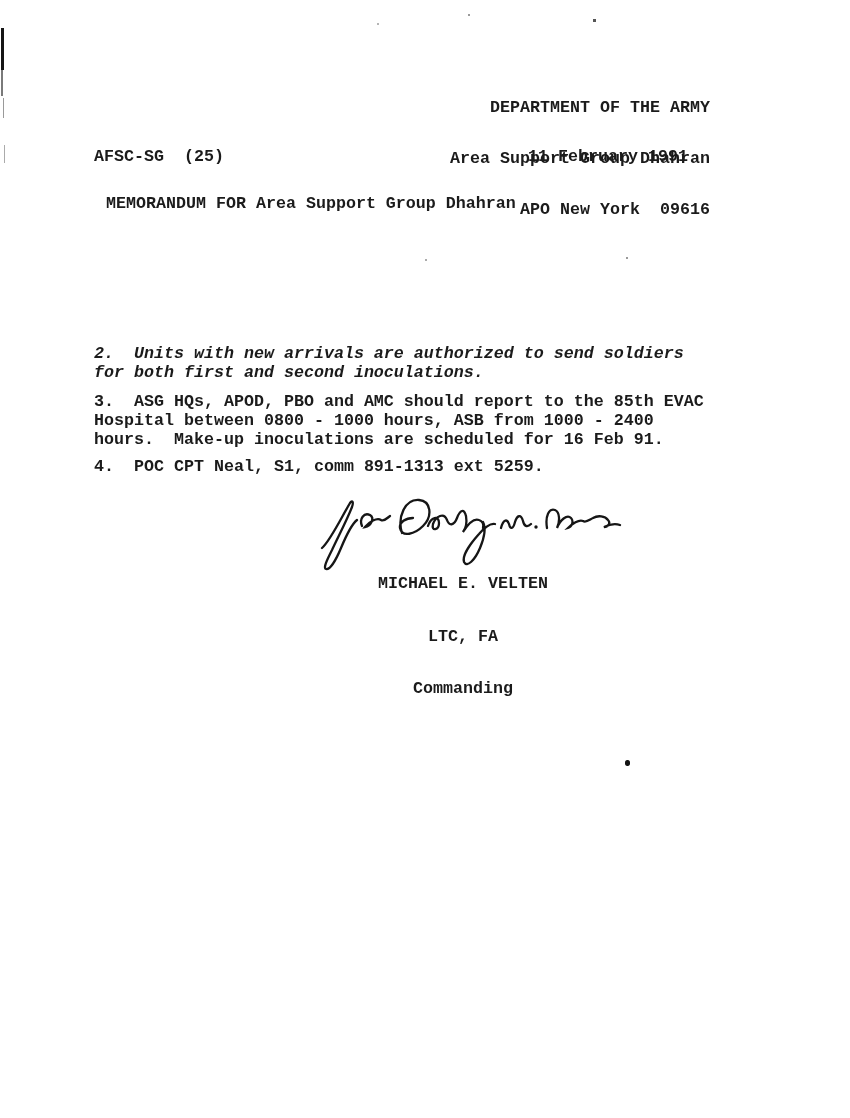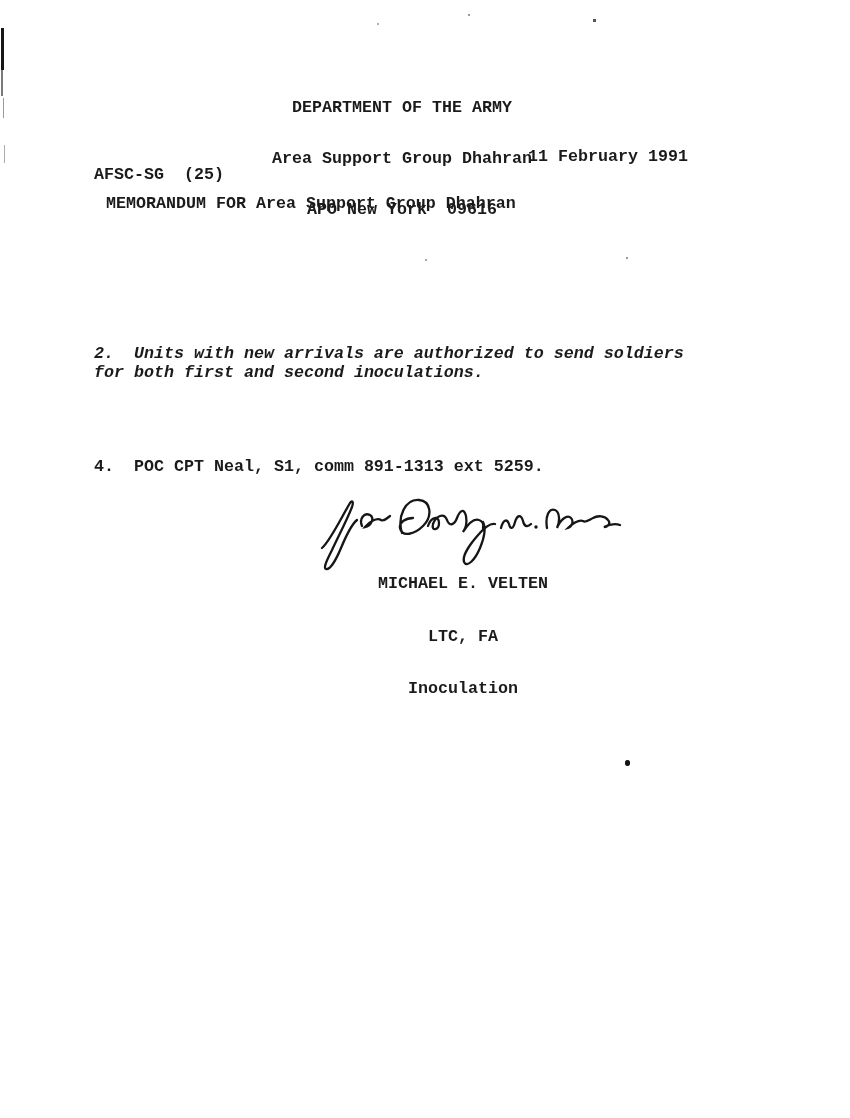--- a/index.html
+++ b/index.html
@@ -18,24 +18,24 @@
     position: absolute;
     font-size: 16.66px;
     line-height: 19px;
     white-space: pre;
     letter-spacing: 0;
   }
   .letterhead {
     left: 94px;
     top: 65px;
     width: 616px;
-    text-align: center;
+    text-align: right;
     line-height: 17px;
   }
-  .office-symbol { left: 94px;  top: 165px; }
+  .office-symbol { left: 94px;  top: 147px; }
   .date-line     { left: 528px; top: 147px; }
   .memo-for      { left: 106px;  top: 194px; }
   .subject       { left: 94px;  top: 225px; }
   .para-1        { left: 94px;  top: 275px; }
   .para-2        { left: 94px;  top: 344px; font-style: italic; }
   .para-3        { left: 94px;  top: 392px; }
   .para-4        { left: 94px;  top: 457px; }
   .sig-text      { left: 378px; top: 540px; line-height: 17.5px; text-align: center; }
   .sig-svg {
     position: absolute;
@@ -79,20 +79,23 @@
     <div>APO New York  09616</div>
   </div>
 
   <div class="txt office-symbol">AFSC-SG  (25)</div>
   <div class="txt date-line">11 February 1991</div>
 
   <div class="txt memo-for">MEMORANDUM FOR Area Support Group Dhahran</div>
 
   <div class="txt para-2">2.  Units with new arrivals are authorized to send soldiers
 for both first and second inoculations.</div>
+  <div class="txt para-3">3.  ASG HQs, APOD, PBO and AMC should report to the 85th EVAC
+Hospital between 0800 - 1000 hours, ASB from 1000 - 2400
+hours.  Make-up inoculations are scheduled for 16 Feb 91.</div>
   <div class="txt para-4">4.  POC CPT Neal, S1, comm 891-1313 ext 5259.</div>
 
   <svg class="sig-svg" viewBox="0 0 312 84" role="img" aria-label="for Dorothy M. Neal">
 
     <path d="M6,56 C14,49 24,28 34,11 C36,8 38,9 36,15 C31,28 22,45 16,58 C11,68 7,76 10,77 C14,78 20,68 25,56 C30,44 36,32 41,28"></path>
     <path d="M46,34 C43,27 48,20 54,23 C59,26 55,34 49,35 C53,30 61,25 65,28 C68,30 71,26 74,24"></path>
 
     <path d="M86,41 C81,25 89,7 103,8 C115,9 117,24 107,34 C99,42 86,46 84,36 C83,30 90,26 97,26"></path>
 
     <path d="M112,34 C115,25 123,23 123,31 C123,38 115,40 117,32 C120,24 128,20 131,28 C133,34 138,34 141,26 C144,18 148,16 150,24 C151,30 150,36 147,40 C152,32 158,26 163,28 C166,29 168,32 167,36"></path>
@@ -101,16 +104,16 @@
 
     <path d="M185,36 C187,28 191,26 193,32 C194,37 197,38 199,30 C201,23 205,22 207,29 C208,34 211,36 215,32"></path>
     <circle cx="220" cy="35" r="1.7" fill="#161616" stroke="none"></circle>
 
     <path d="M231,36 C229,24 233,16 239,18 C244,20 244,30 241,36 C244,28 251,22 255,26 C258,29 256,35 252,36 C256,32 263,27 267,29 C270,31 273,28 277,26 C282,23 289,24 292,28 C295,31 292,35 288,35 C292,33 299,31 304,33"></path>
   </svg>
 
   <div class="txt sig-text">
     <div>MICHAEL E. VELTEN</div>
     <div>LTC, FA</div>
-    <div>Inoculation</div>
+    <div>Commanding</div>
   </div>
 
 </div>
 
 </body></html>

